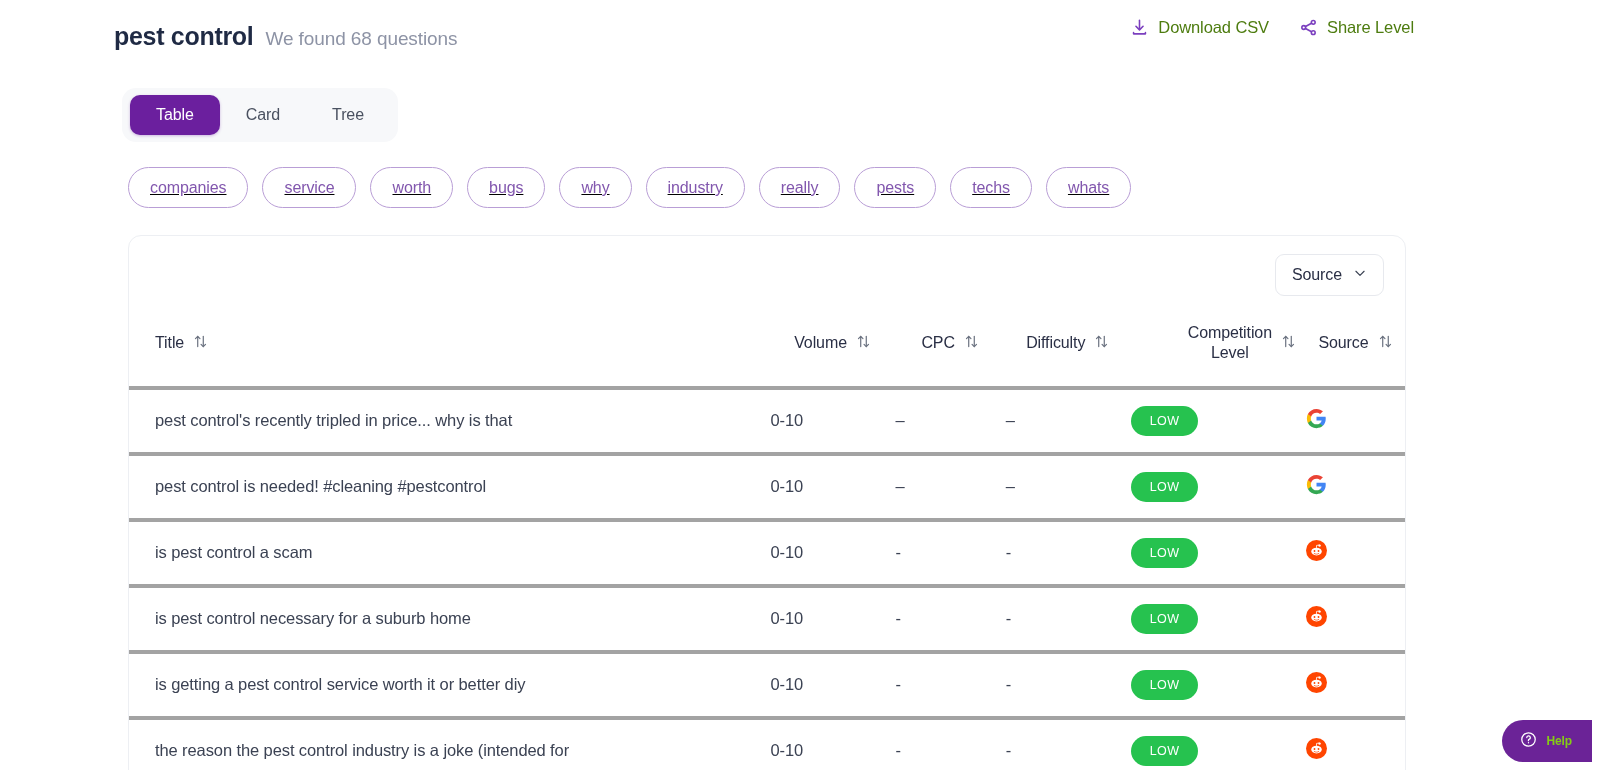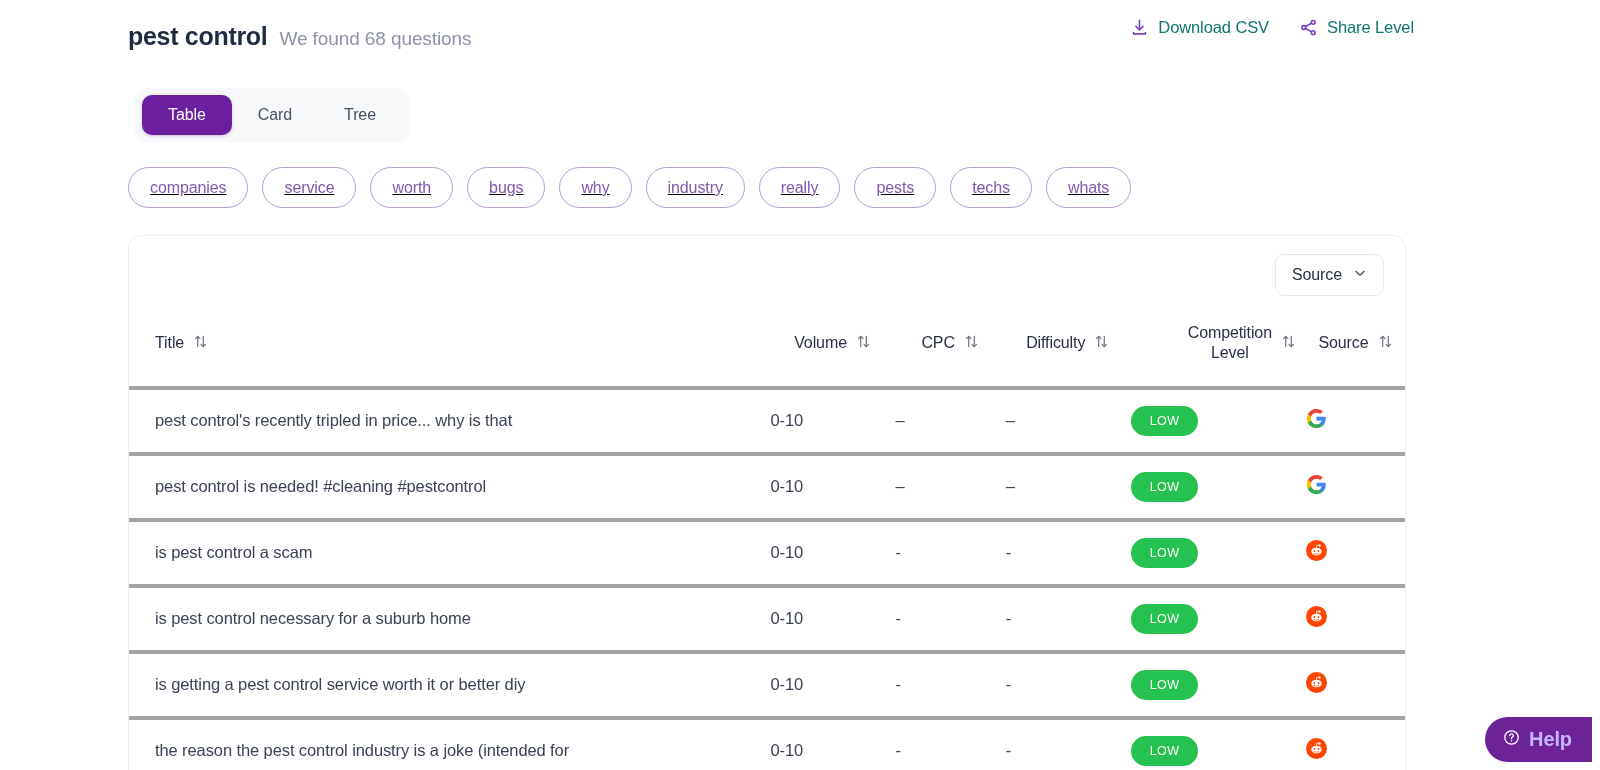--- a/index.html
+++ b/index.html
@@ -21,21 +21,21 @@
 
   
   .header {
     position: absolute;
     left: 0; top: 0;
     width: 1600px;
     height: 72px;
   }
   .title-wrap {
     position: absolute;
-    left: 128px;
+    left: 114px;
     top: 22px;
     display: flex;
     align-items: baseline;
     gap: 12px;
   }
   .page-title {
     font-size: 25px;
     font-weight: 700;
     color: #1f2a44;
     letter-spacing: -0.3px;
@@ -59,29 +59,29 @@
     align-items: center;
     gap: 9px;
     cursor: pointer;
     background: none;
     border: none;
     padding: 0;
     font-family: inherit;
   }
   .hdr-action .lbl {
     font-size: 16.5px;
-    color: #0f766e;
+    color: #4d7c0f;
     letter-spacing: -0.1px;
   }
   .hdr-icon { display: flex; align-items: center; }
 
   
   .tabs {
     position: absolute;
-    left: 134px;
+    left: 122px;
     top: 88px;
     display: inline-flex;
     align-items: center;
     gap: 0;
     background: #f7f8fa;
     border-radius: 14px;
     padding: 7px 8px;
   }
   .tab {
     font-size: 16px;
@@ -223,24 +223,24 @@
 
   
   .help-widget {
     position: absolute;
     right: 8px;
     bottom: 8px;
     display: flex;
     align-items: center;
     gap: 9px;
     background: #6b2397;
-    color: #c4b5fd;
+    color: #84cc16;
     border-radius: 999px 0 0 999px;
     padding: 11px 20px 11px 18px;
-    font-size: 20px;
+    font-size: 12px;
     font-weight: 600;
     cursor: pointer;
     letter-spacing: -0.1px;
   }
 </style>
 </head>
 <body>
 
 <div class="page">
 

